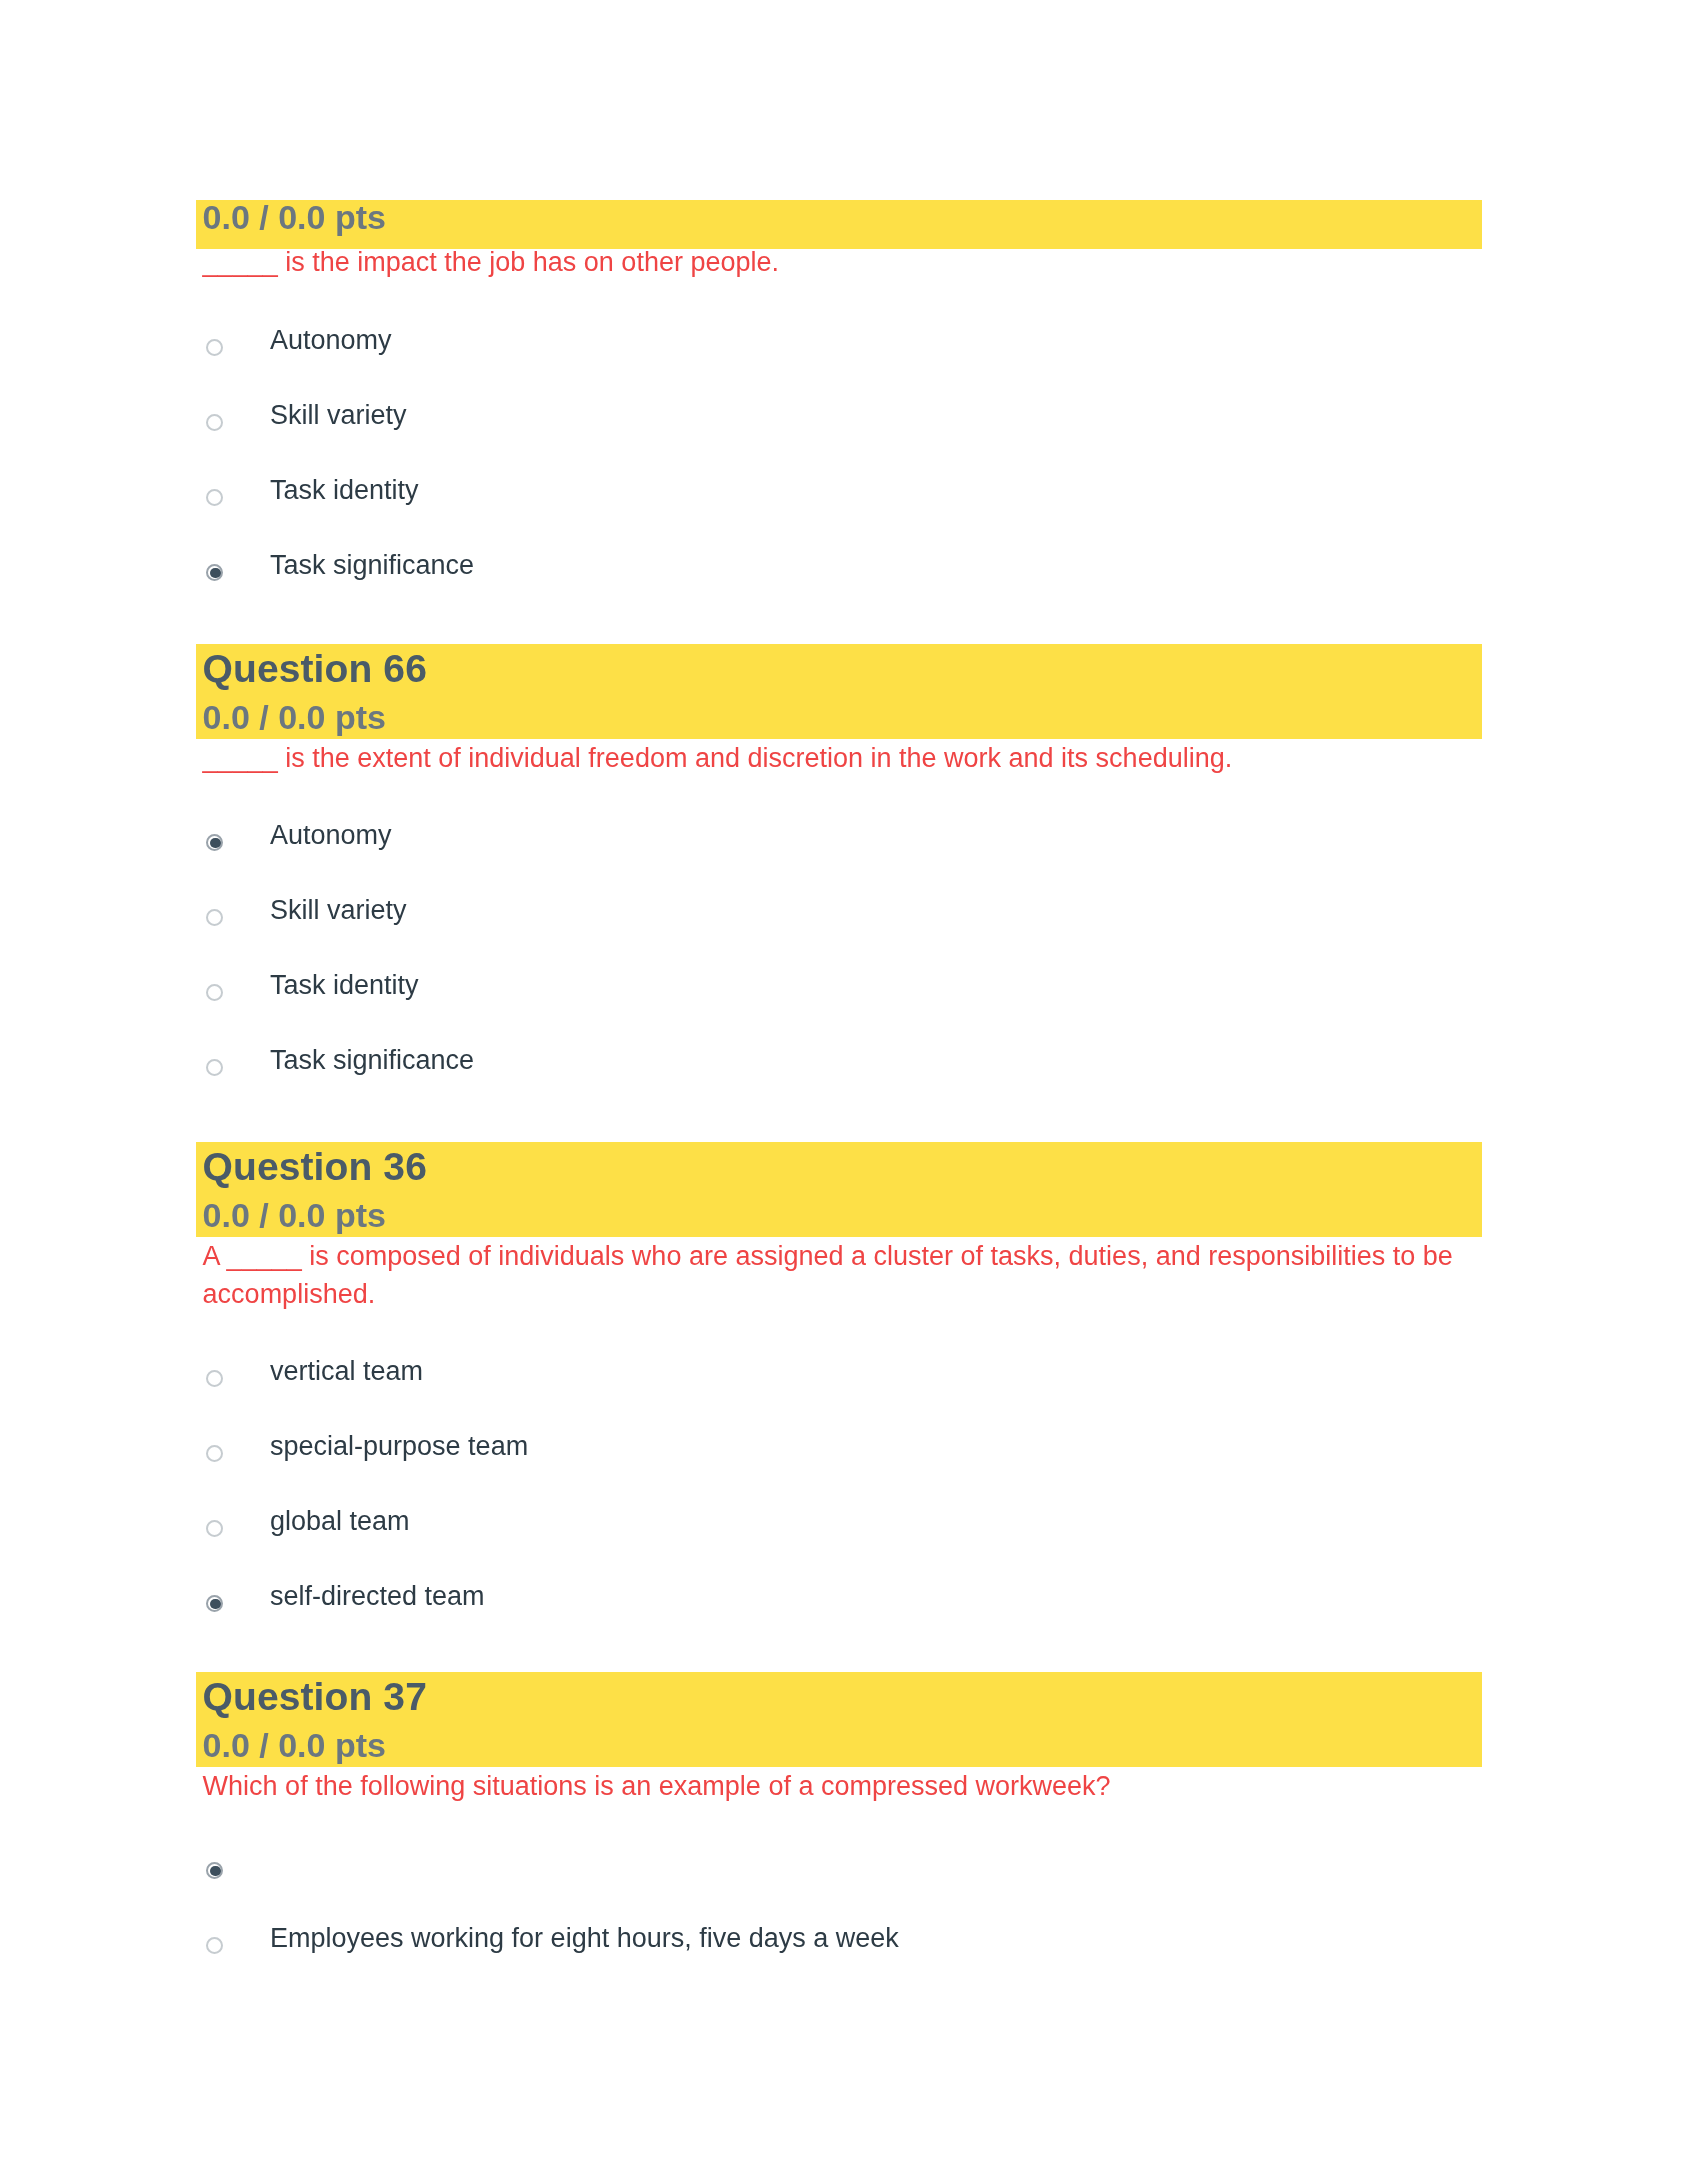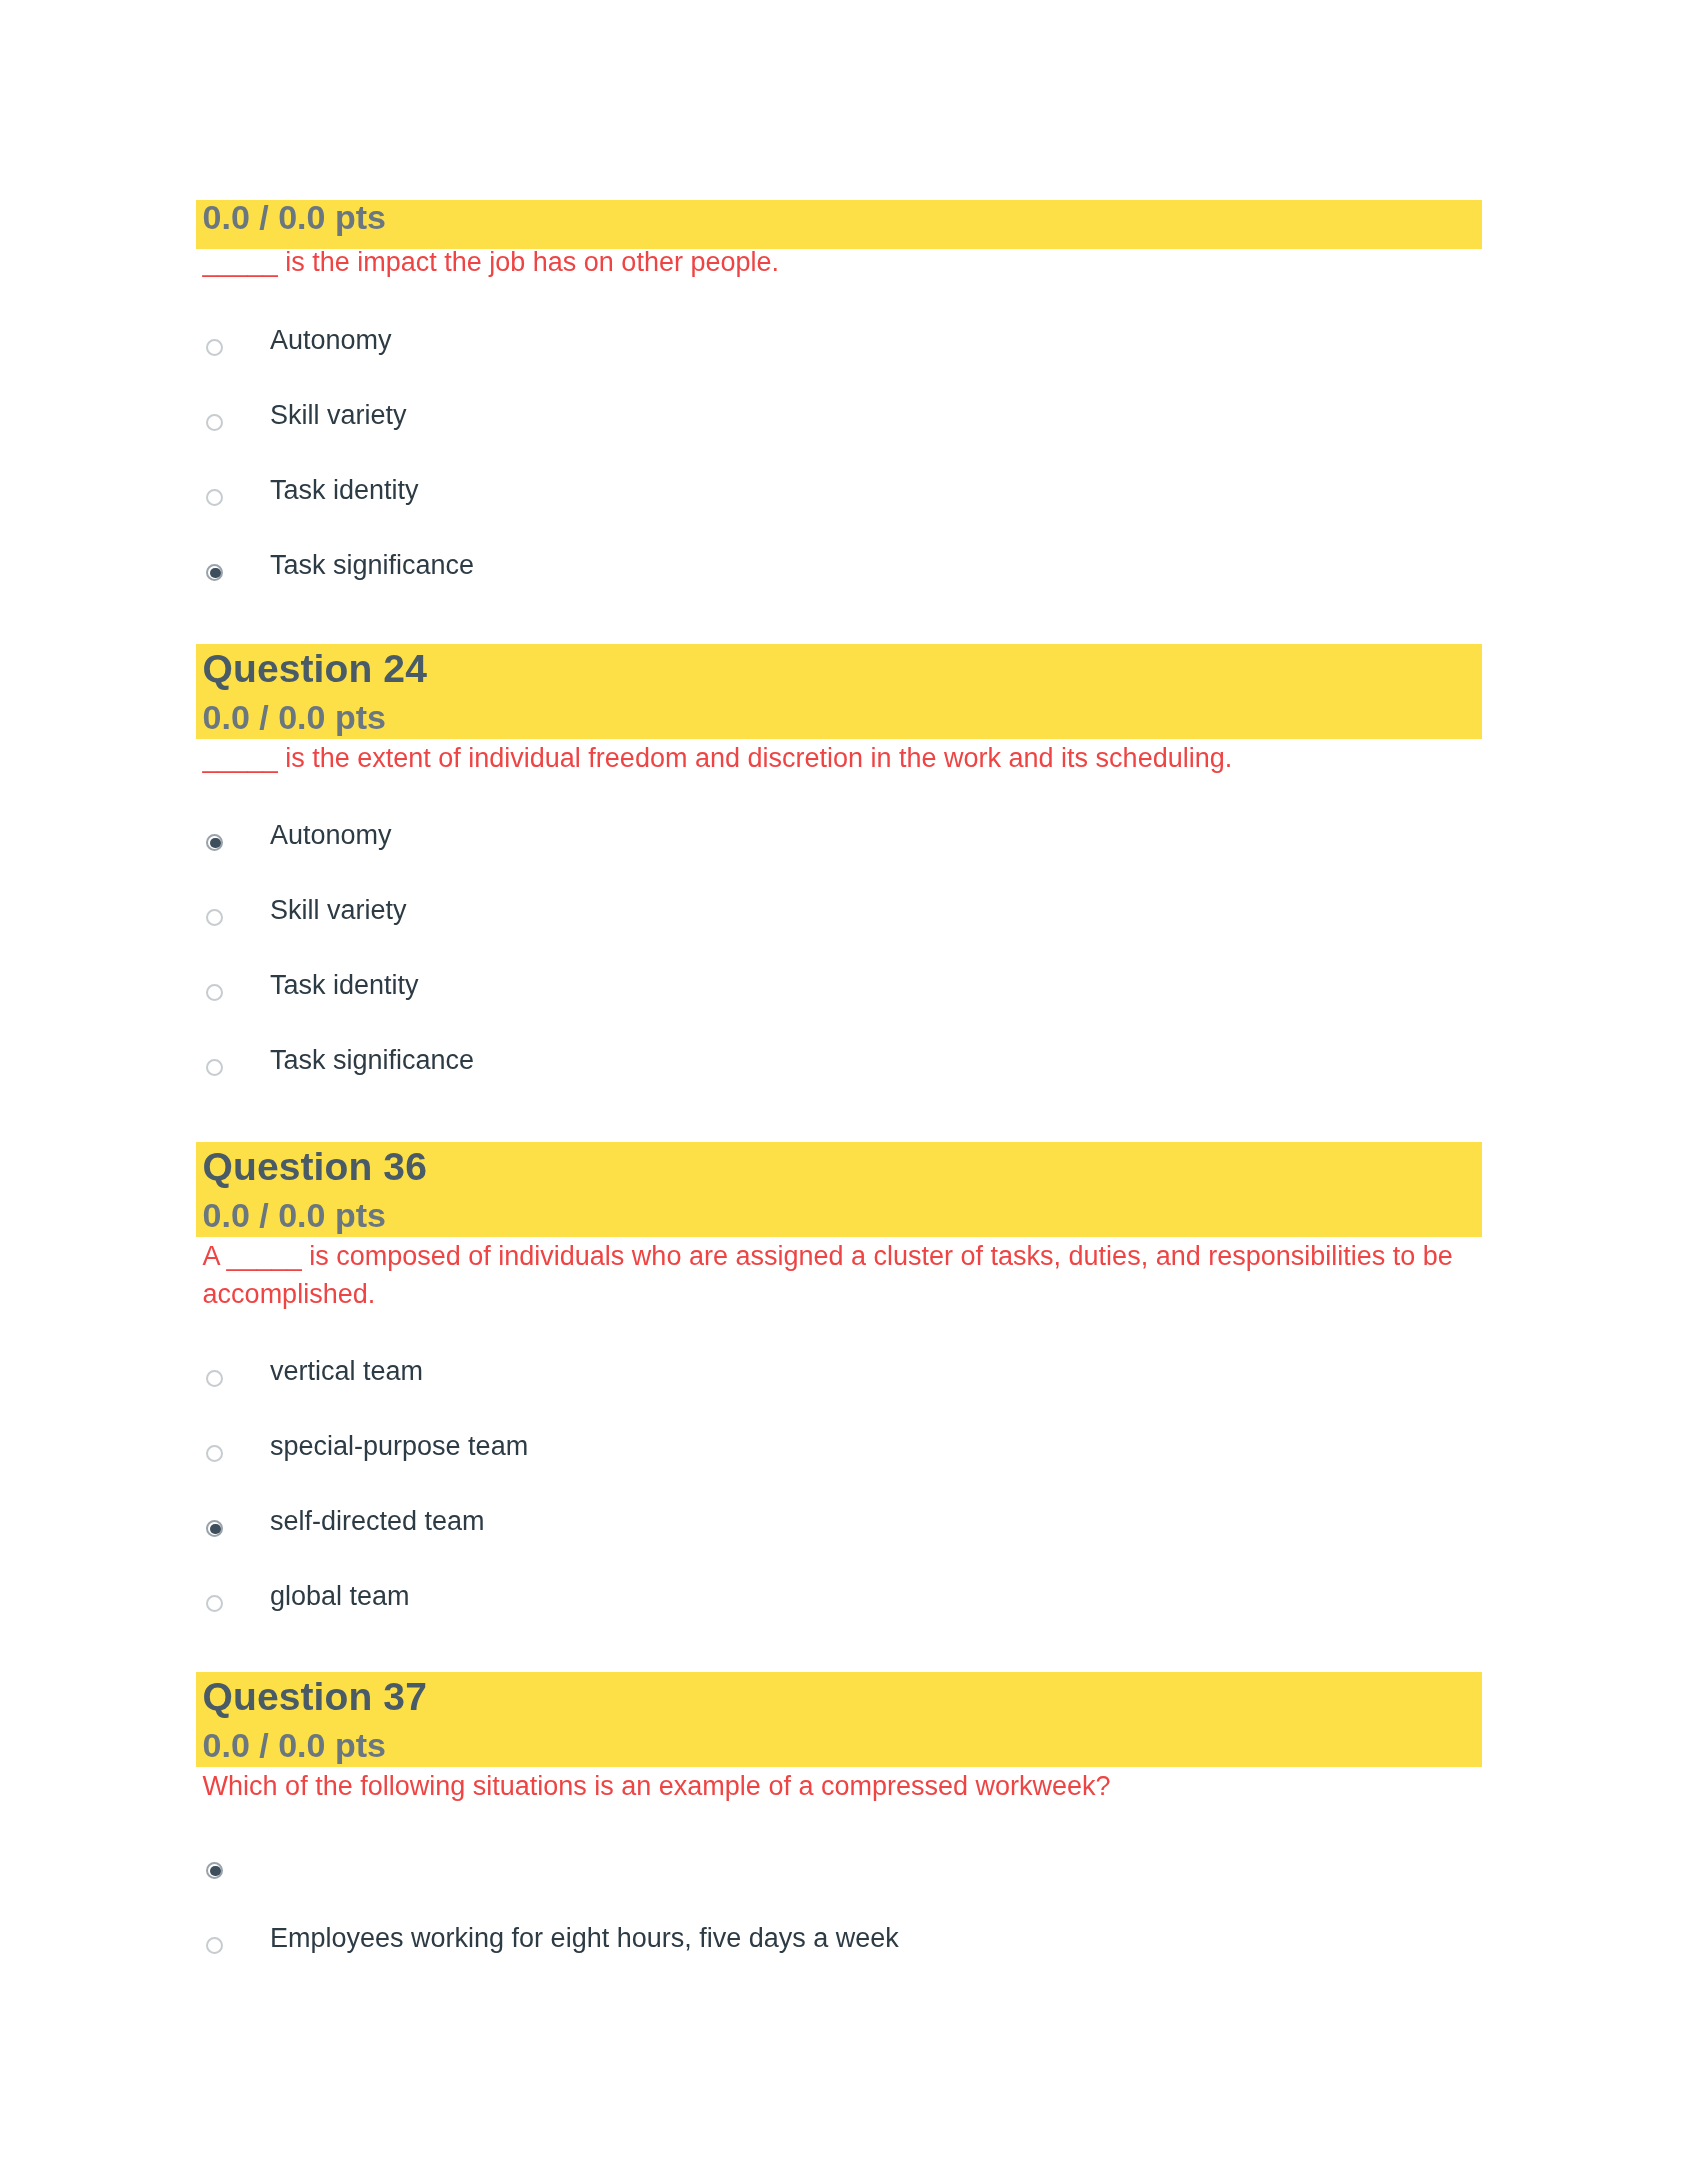--- a/index.html
+++ b/index.html
@@ -58,21 +58,21 @@
       </div>
       <div class="optrow">
         <span class="radio sel"></span>
         <span class="optlabel">Task significance</span>
       </div>
     </div>
   </div>
 
   <div class="qblock titled q35">
     <div class="qhead">
-      <div class="qtitle">Question 24</div>
+      <div class="qtitle">Question 66</div>
       <div class="qpts">0.0 / 0.0 pts</div>
     </div>
     <div class="qtext">_____ is the extent of individual freedom and discretion in the work and its scheduling.</div>
     <div class="opts">
       <div class="optrow">
         <span class="radio sel"></span>
         <span class="optlabel">Autonomy</span>
       </div>
       <div class="optrow">
         <span class="radio"></span>
@@ -98,26 +98,26 @@
     <div class="opts">
       <div class="optrow">
         <span class="radio"></span>
         <span class="optlabel">vertical team</span>
       </div>
       <div class="optrow">
         <span class="radio"></span>
         <span class="optlabel">special-purpose team</span>
       </div>
       <div class="optrow">
+        <span class="radio"></span>
+        <span class="optlabel">global team</span>
+      </div>
+      <div class="optrow">
         <span class="radio sel"></span>
         <span class="optlabel">self-directed team</span>
-      </div>
-      <div class="optrow">
-        <span class="radio"></span>
-        <span class="optlabel">global team</span>
       </div>
     </div>
   </div>
 
   <div class="qblock titled q37">
     <div class="qhead">
       <div class="qtitle">Question 37</div>
       <div class="qpts">0.0 / 0.0 pts</div>
     </div>
     <div class="qtext">Which of the following situations is an example of a compressed workweek?</div>

